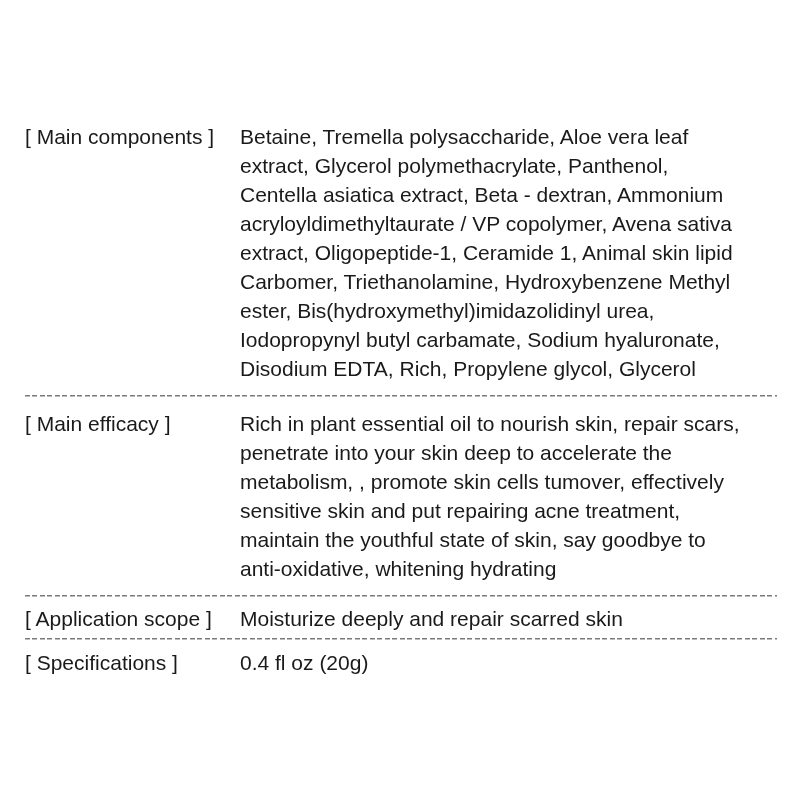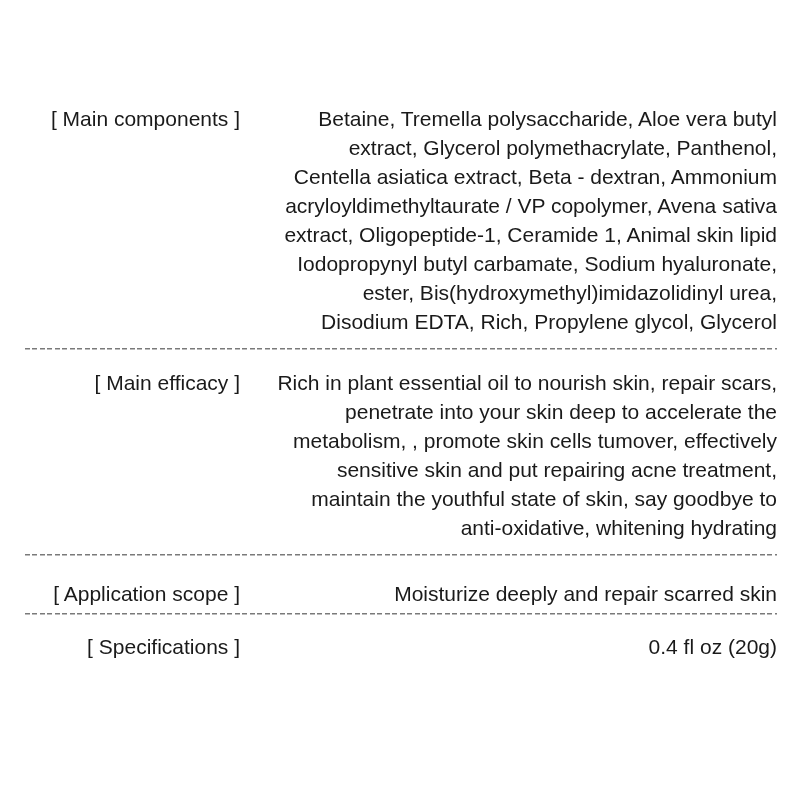--- a/index.html
+++ b/index.html
@@ -13,23 +13,22 @@
     position: relative;
     overflow: hidden;
     font-family: "Liberation Sans", sans-serif;
     font-size: 21px;
     line-height: 29px;
     color: #1a1a1a;
   }
   .sheet {
     position: absolute;
     left: 25px;
-    top: 104px;
+    top: 122px;
     width: 752px;
-    text-align: right;
   }
   .spec-row {
     display: flex;
     align-items: flex-start;
   }
   .row-label {
     flex: 0 0 215px;
     width: 215px;
     white-space: nowrap;
   }
@@ -41,41 +40,42 @@
     white-space: nowrap;
   }
   .dashed-divider {
     height: 2px;
     background-image: repeating-linear-gradient(90deg, #7a7a7a 0 5px, transparent 5px 7.5px);
     background-size: 100% 1.5px;
     background-repeat: no-repeat;
     background-position: left top;
   }
   .div-1 { margin-top: 12px; }
-  .row-2  { margin-top: 18px; }
+  .row-2  { margin-top: 12px; }
   .div-2 { margin-top: 12px; }
-  .row-3  { margin-top: 23px; }
+  .row-3  { margin-top: 7px; }
   .div-3 { margin-top: 5px; }
-  .row-4  { margin-top: 17px; }
+  .row-4  { margin-top: 8px; }
 </style>
 </head>
 <body>
 
 <div class="sheet">
 
   <div class="spec-row row-1">
     <div class="row-label">[ Main components ]</div>
     <div class="row-content">
-      <div class="content-line">Betaine, Tremella polysaccharide, Aloe vera butyl</div>
+      <div class="content-line">Betaine, Tremella polysaccharide, Aloe vera leaf</div>
       <div class="content-line">extract, Glycerol polymethacrylate, Panthenol,</div>
       <div class="content-line">Centella asiatica extract, Beta - dextran, Ammonium</div>
       <div class="content-line">acryloyldimethyltaurate / VP copolymer, Avena sativa</div>
       <div class="content-line">extract, Oligopeptide-1, Ceramide 1, Animal skin lipid</div>
+      <div class="content-line">Carbomer, Triethanolamine, Hydroxybenzene Methyl</div>
+      <div class="content-line">ester, Bis(hydroxymethyl)imidazolidinyl urea,</div>
       <div class="content-line">Iodopropynyl butyl carbamate, Sodium hyaluronate,</div>
-      <div class="content-line">ester, Bis(hydroxymethyl)imidazolidinyl urea,</div>
       <div class="content-line">Disodium EDTA, Rich, Propylene glycol, Glycerol</div>
     </div>
   </div>
 
   <div class="dashed-divider div-1"></div>
 
   <div class="spec-row row-2">
     <div class="row-label">[ Main efficacy ]</div>
     <div class="row-content">
       <div class="content-line">Rich in plant essential oil to nourish skin, repair scars,</div>

